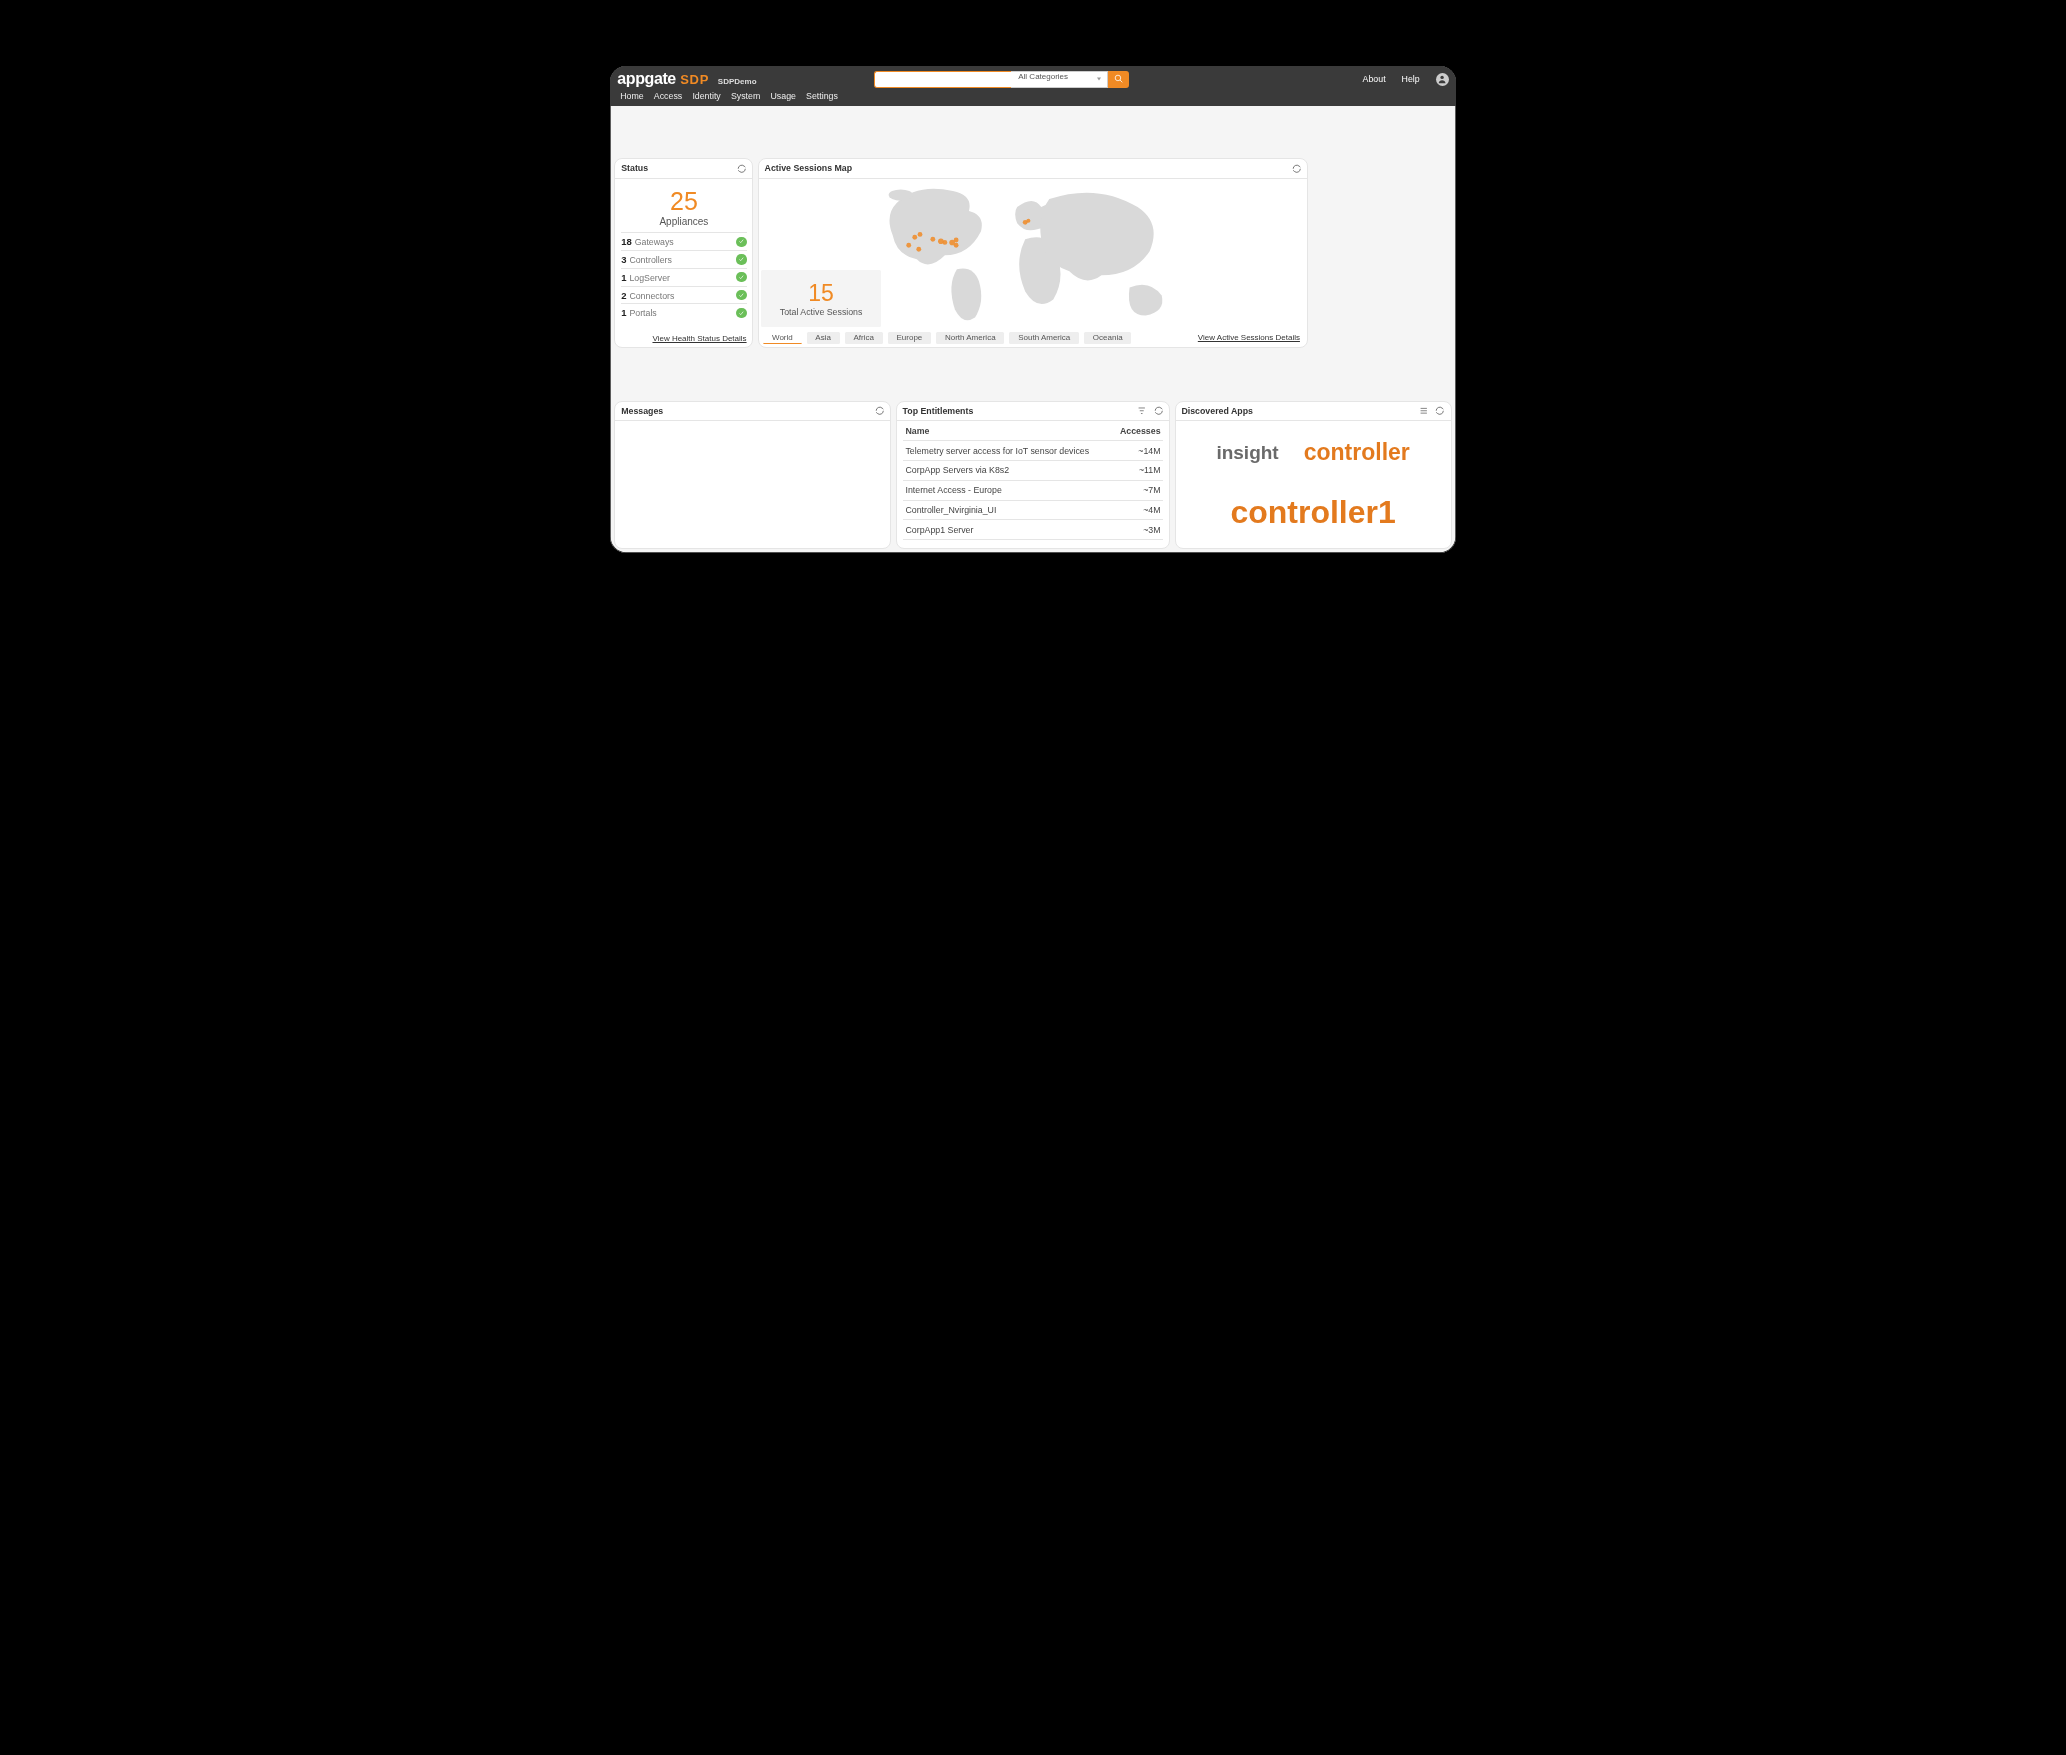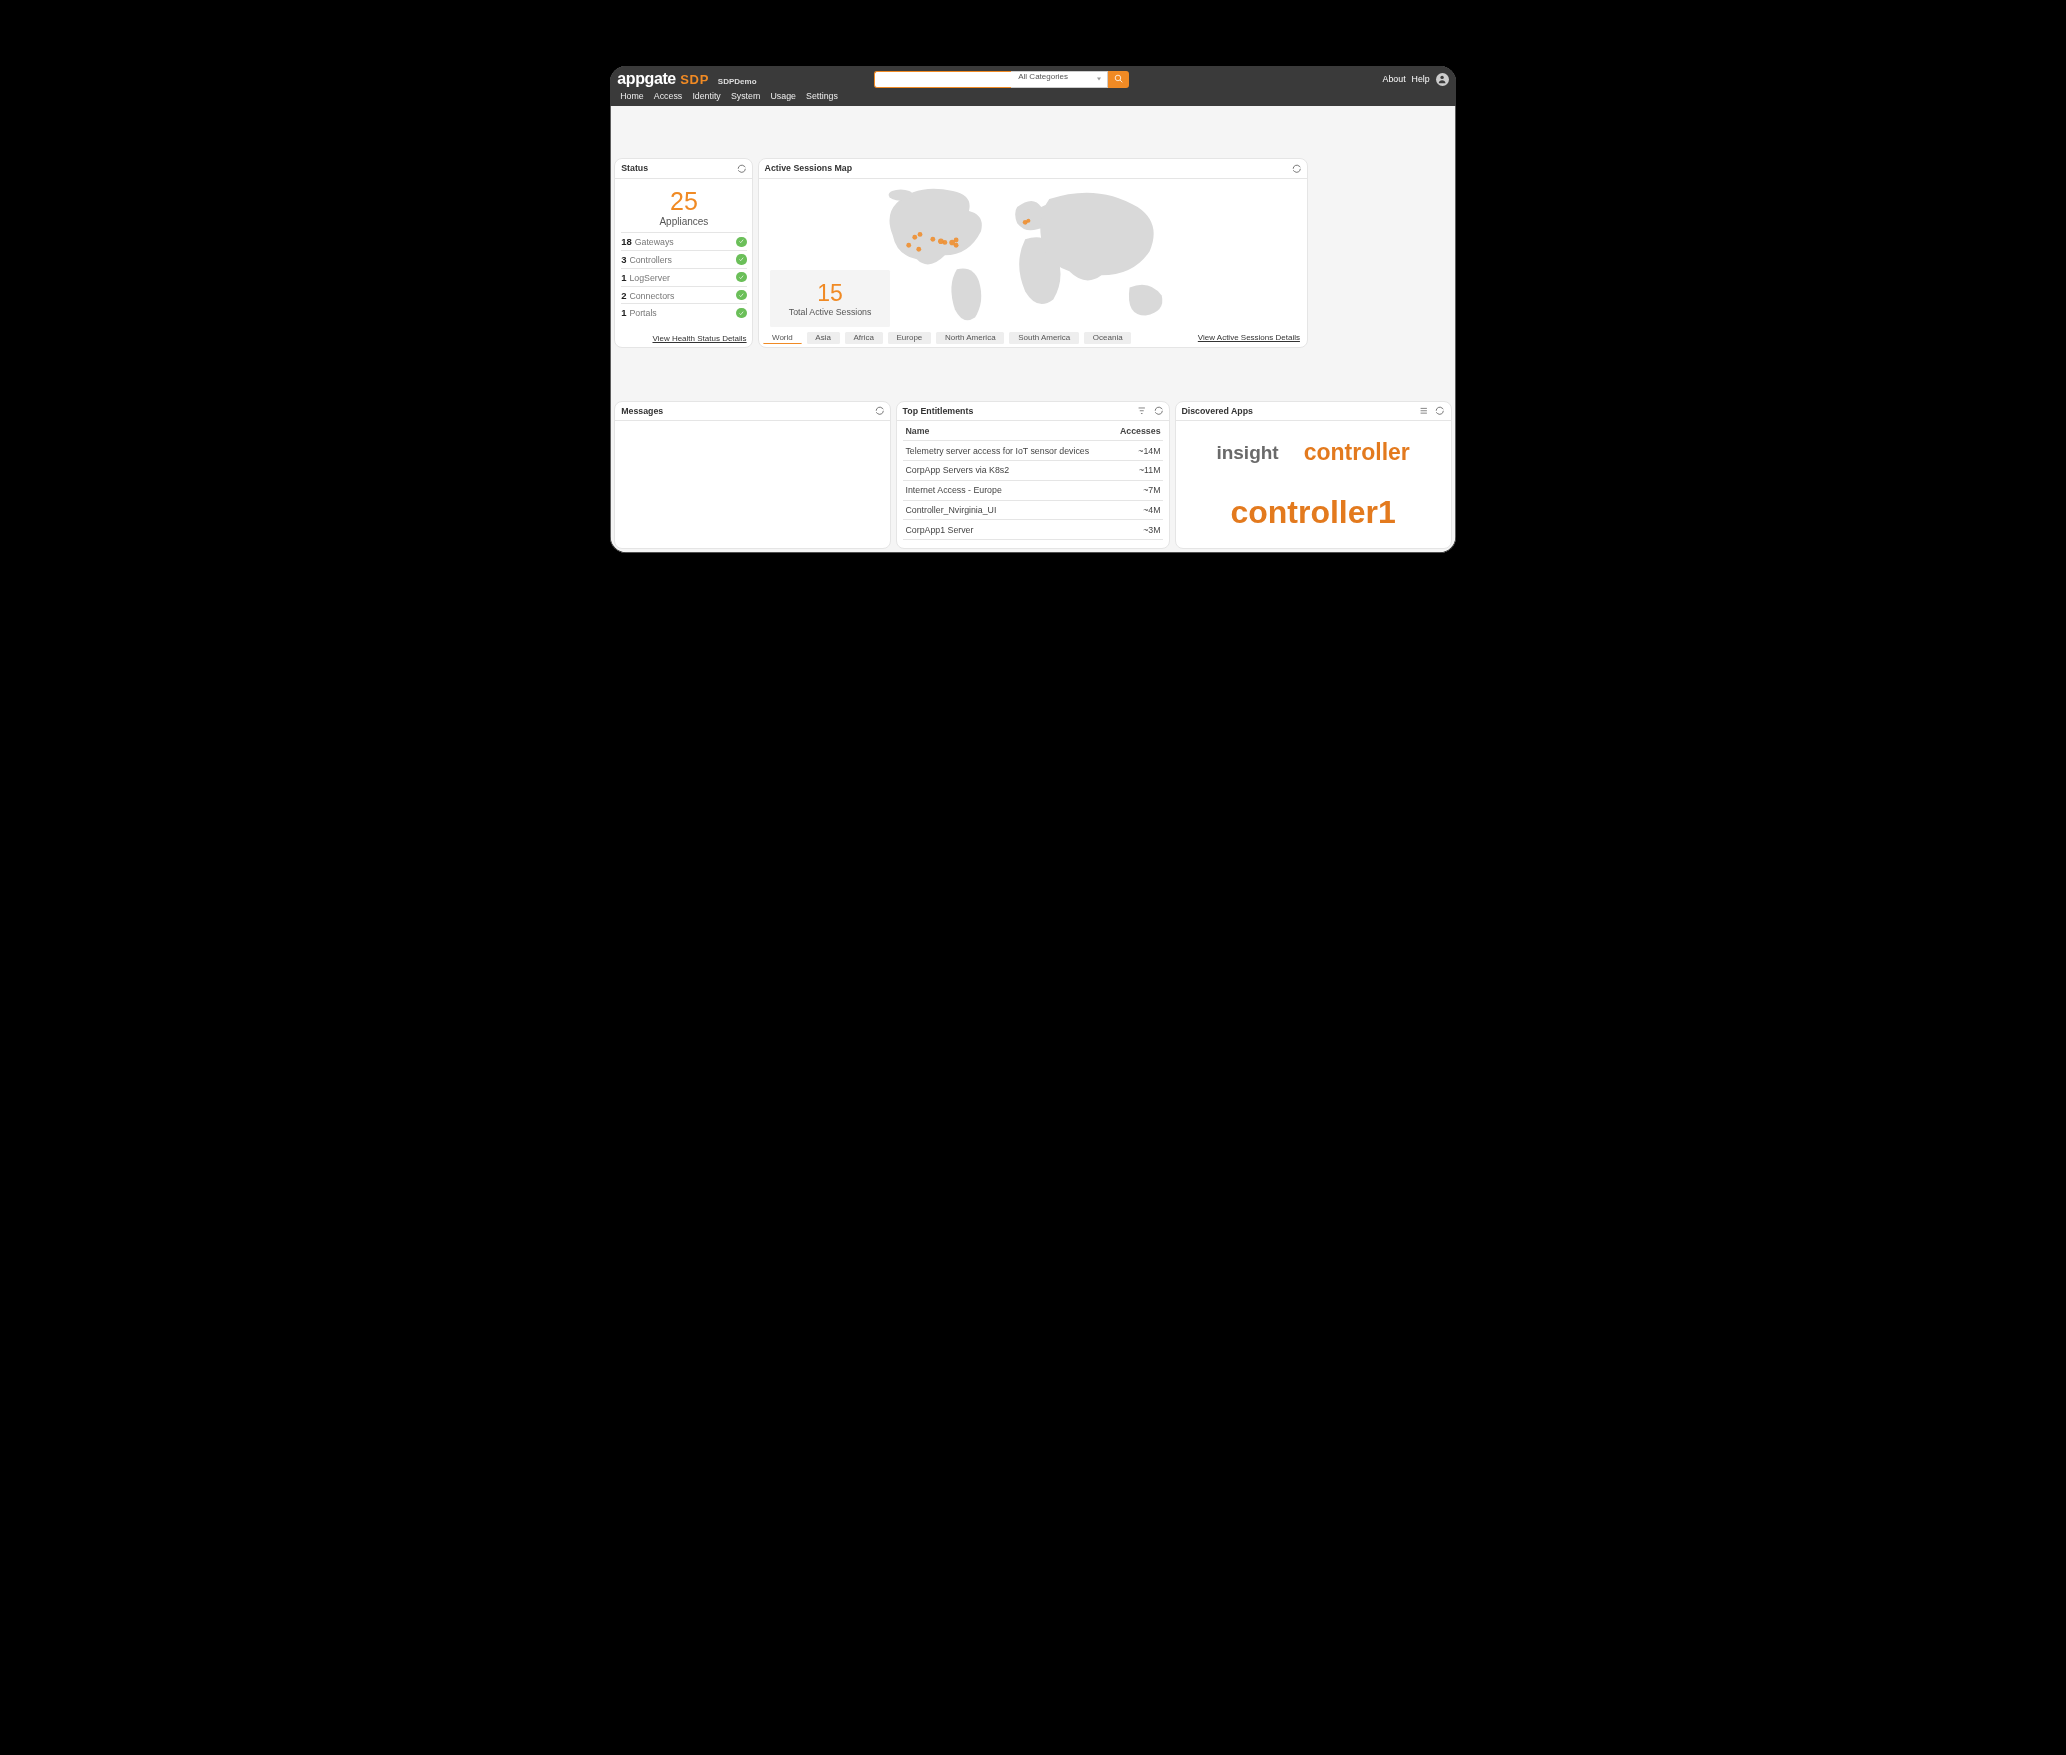--- a/index.html
+++ b/index.html
@@ -43,21 +43,21 @@
   .search-assembly .cat::after{
     content:"";position:absolute;right:5.8px;top:50%;width:0;height:0;
     border-left:2.9px solid transparent;border-right:2.9px solid transparent;
     border-top:3.6px solid #999;transform:translateY(-50%);
   }
   .search-assembly .go{
     background:var(--orange-bright);border:none;border-radius:0 2.9px 2.9px 0;
     width:20.4px;display:flex;align-items:center;justify-content:center;cursor:pointer;
   }
   .search-assembly .go svg{width:9.5px;height:9.5px;stroke:#fff;fill:none;}
-  .topbar-right{margin-left:auto;display:flex;align-items:center;gap:6px;font-size:8.8px;}
+  .topbar-right{margin-left:auto;display:flex;align-items:center;gap:16px;font-size:8.8px;}
   .topbar-right .avatar{width:13px;height:13px;border-radius:50%;background:#ccc;display:flex;align-items:center;justify-content:center;}
   .topbar-right .avatar svg{width:10.2px;height:10.2px;fill:#3a3a3a;}
   .menubar{display:flex;gap:10.2px;font-size:8.8px;padding:2.9px 2.9px 4.4px 2.9px;}
   .menubar span{color:#eee;cursor:pointer;}
   
   .dash{display:grid;grid-template-columns:139px 1fr 139px;gap:4.4px;padding:4.4px;}
   .panel{background:var(--panel-bg);border:0.7px solid var(--border);border-radius:8px;display:flex;flex-direction:column;min-width:0;margin-top:48px;}
   .panel-head{
     display:flex;align-items:center;justify-content:space-between;
     padding:4.4px 5.8px;font-size:8.8px;font-weight:600;color:var(--text);border-bottom:0.7px solid var(--border);
@@ -79,21 +79,21 @@
   .check svg{width:6.6px;height:6.6px;stroke:#fff;stroke-width:2.5;fill:none;}
   .panel-foot{padding:2.9px 5.8px 4.4px 5.8px;text-align:right;}
   .panel-foot a{font-size:8px;color:var(--text);text-decoration:underline;cursor:pointer;}
   
   .ztp-big{font-size:25px;font-weight:600;color:var(--orange-bright);text-align:center;margin-top:16px;}
   .ztp-sub{text-align:center;color:#555;font-size:9.5px;}
   
   .map-wrap{position:relative;height:277px;}
   .map-svg{position:absolute;inset:0;width:100%;height:100%;}
   .session-box{
-    position:absolute;left:11px;bottom:4.4px;background:#f4f4f4;
+    position:absolute;left:2px;bottom:4.4px;background:#f4f4f4;
     padding:10.2px 19px;text-align:center;border-radius:1.5px;
   }
   .session-box .n{font-size:23px;color:var(--orange-bright);}
   .session-box .t{font-size:8.8px;color:#555;}
   .map-foot{display:flex;align-items:center;gap:5px;padding:0 4.4px 2.9px 4.4px;}
   .map-foot .tab{
     background:#eee;color:#555;font-size:8px;padding:1.5px 8.8px;border-radius:1.5px;cursor:pointer;
   }
   .map-foot .tab.active{background:#fff;border-bottom:1.5px solid var(--orange-bright);}
   .map-foot .spacer{flex:1;}

